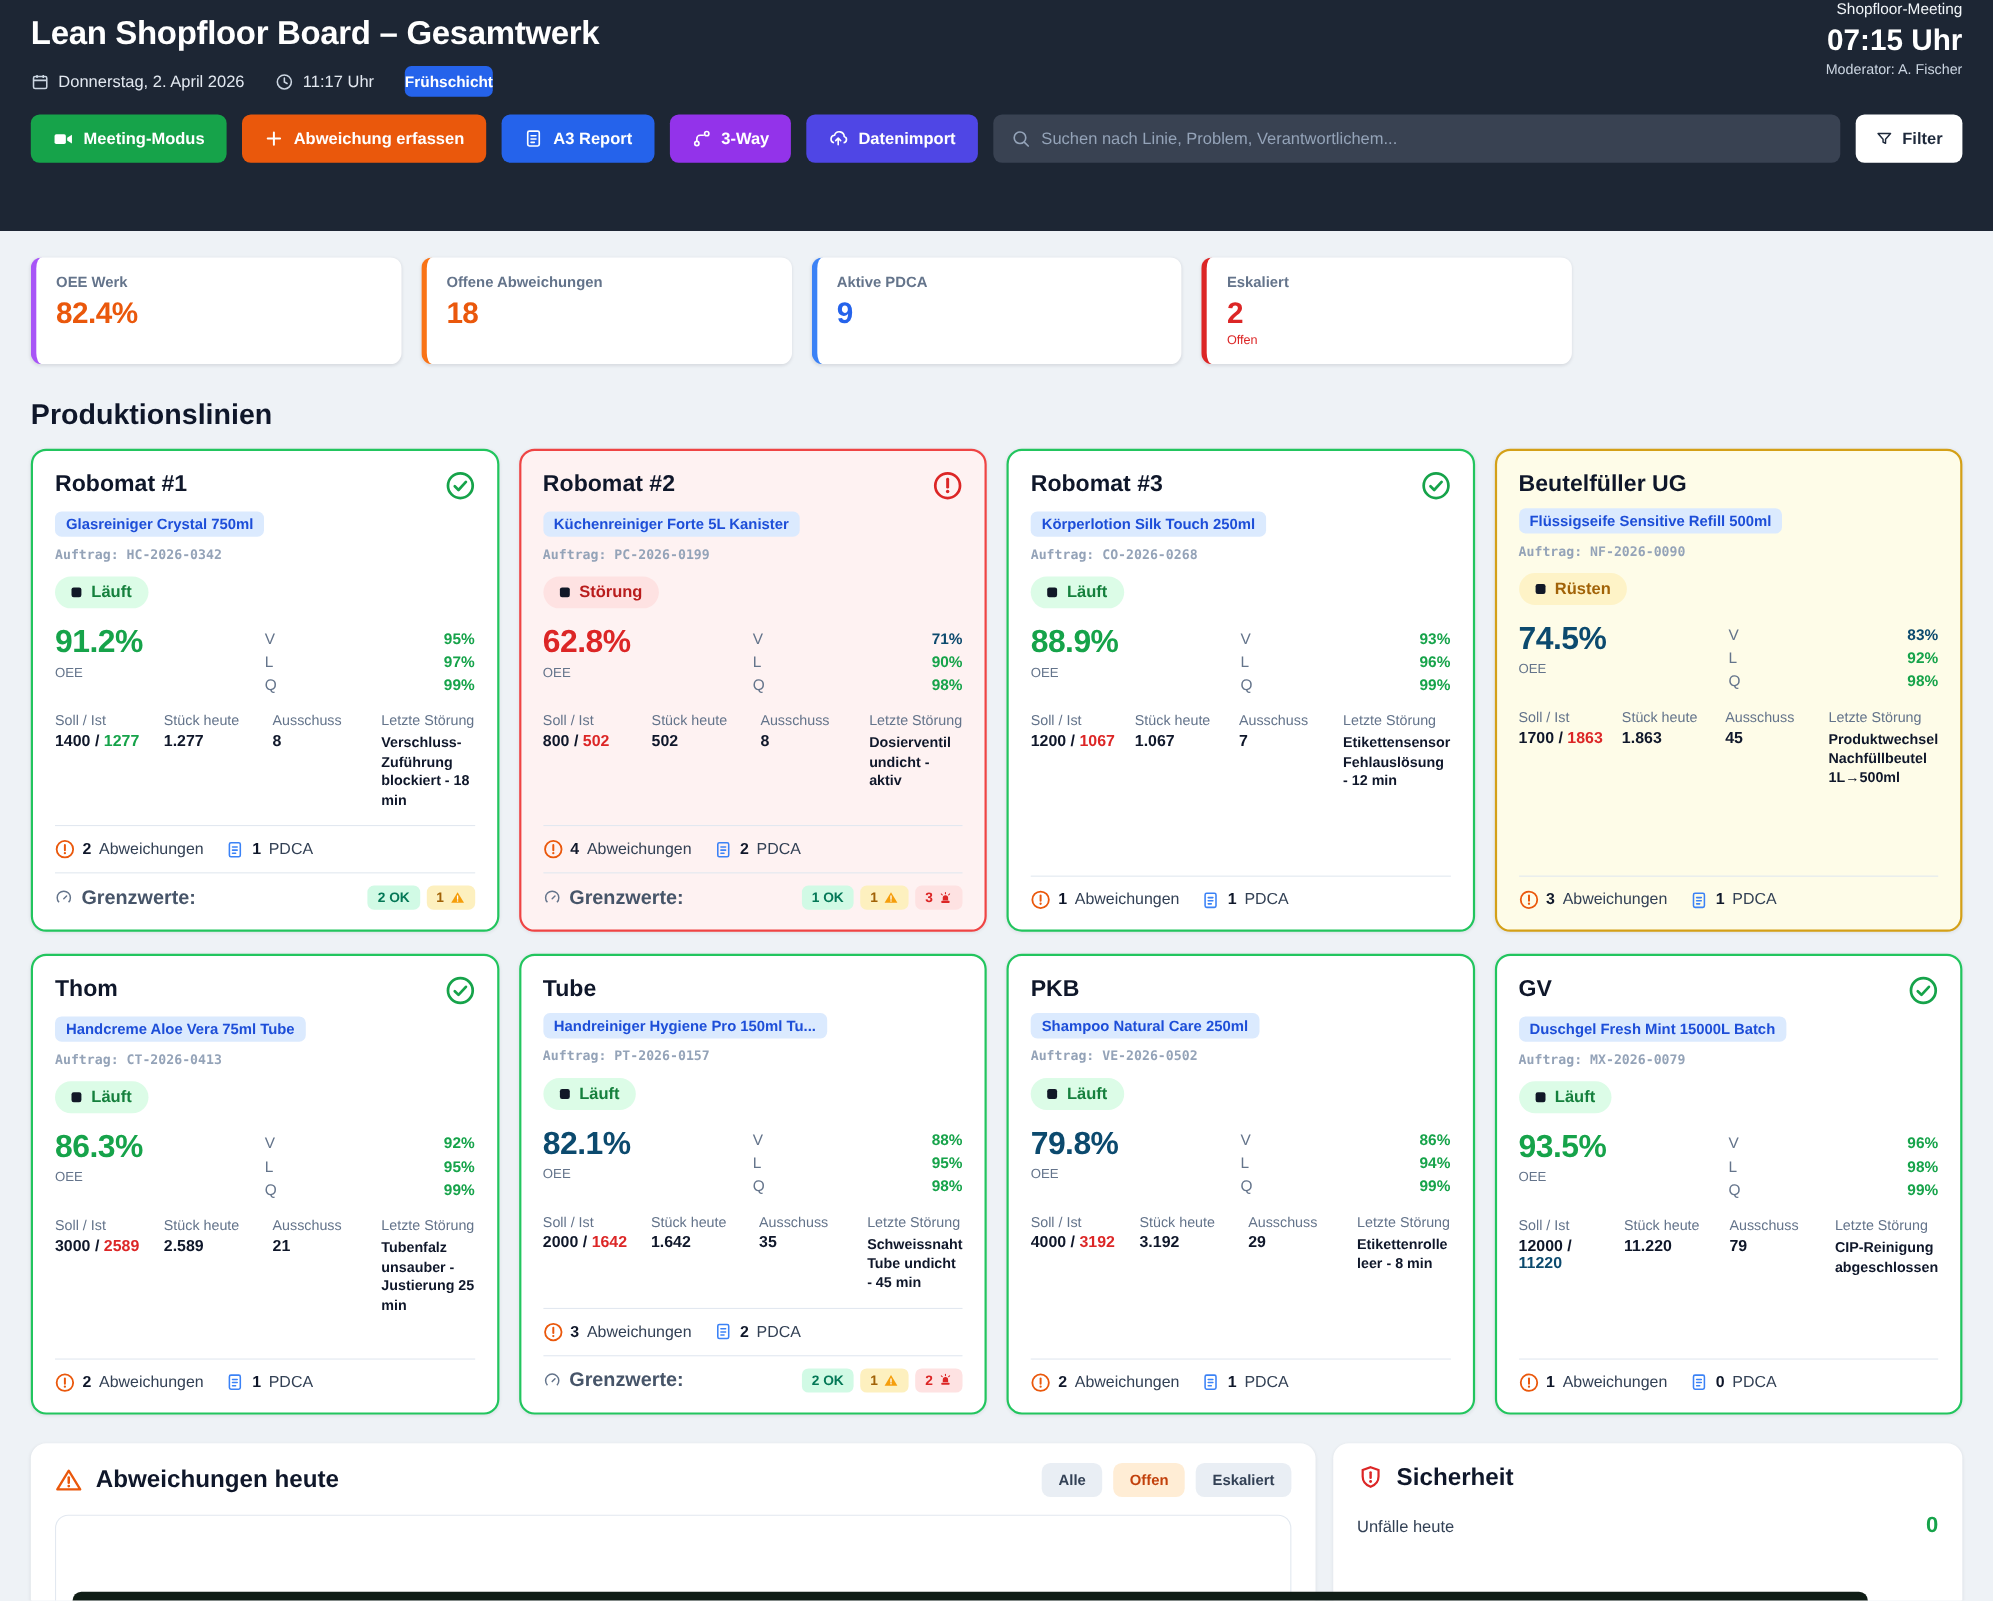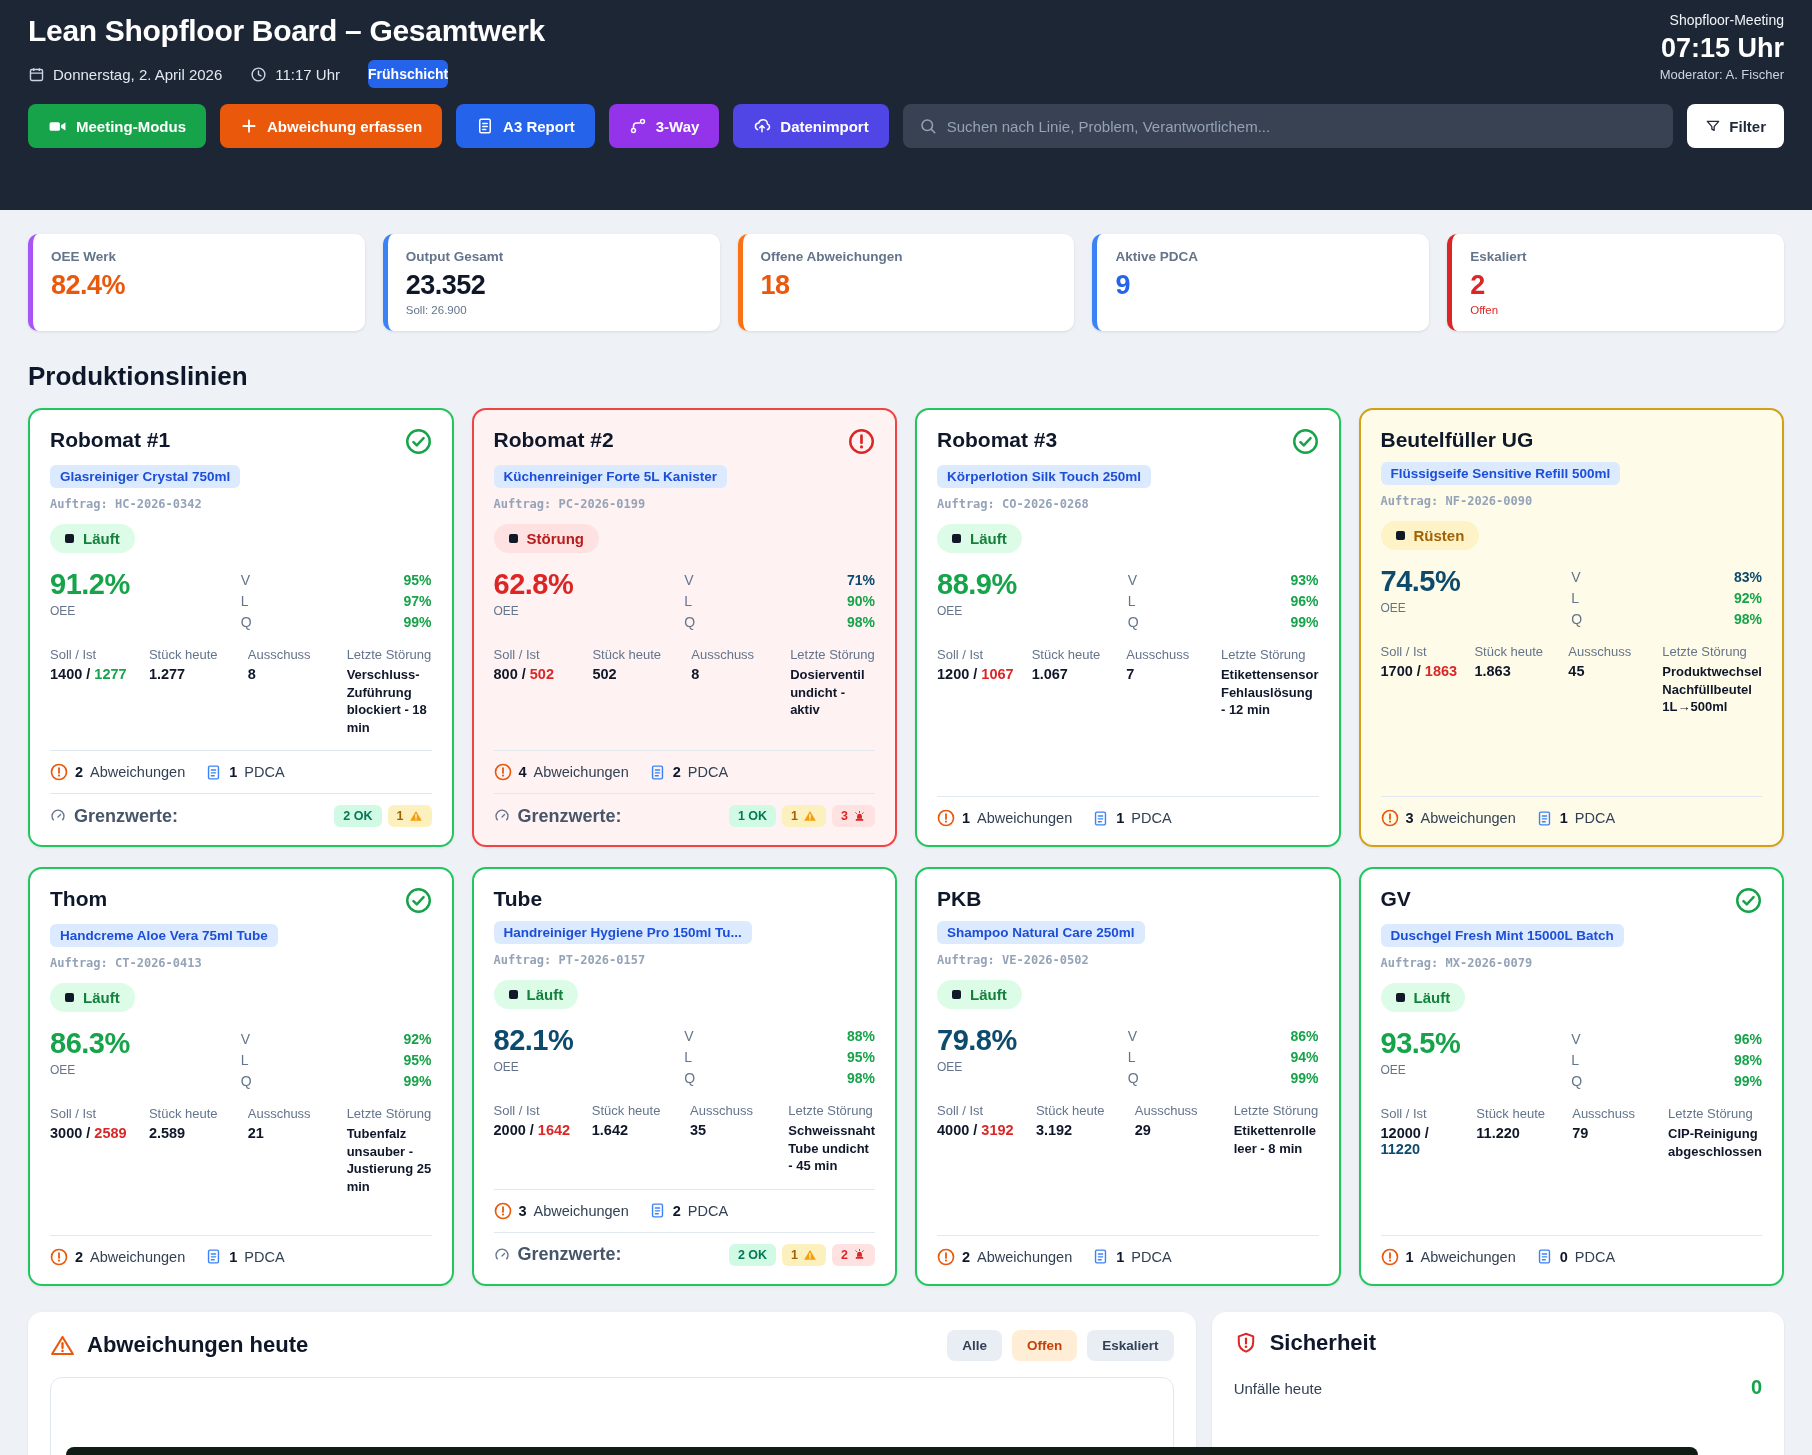--- a/index.html
+++ b/index.html
@@ -9,21 +9,21 @@
   }
   svg { display:block; }
 
   
   .hdr { background:#1d2634; color:#fff; height:210px; padding:14px 28px; position:relative; }
   .hdr-title { font-size:30px; font-weight:800; letter-spacing:-.3px; }
   .hdr-meta { display:flex; align-items:center; gap:10px; margin-top:12px; color:#e2e8f0; font-size:15px; }
   .hdr-meta .grp { display:flex; align-items:center; gap:8px; }
   .hdr-meta .grp + .grp { margin-left:18px; }
   .shift-pill { background:#2563eb; color:#fff; font-size:14px; font-weight:700; padding:6px 0; border-radius:6px; margin-left:18px; }
-  .hdr-right { position:absolute; top:12px; right:28px; text-align:right; }
+  .hdr-right { position:absolute; top:0; right:28px; text-align:right; }
   .hdr-right .l1 { font-size:14px; color:#f1f5f9; }
   .hdr-right .l2 { font-size:27px; font-weight:800; margin-top:5px; }
   .hdr-right .l3 { font-size:13px; color:#cbd5e1; margin-top:3px; }
 
   .toolbar { display:flex; align-items:center; gap:14px; margin-top:16px; }
   .tbtn { display:inline-flex; align-items:center; gap:9px; height:44px; padding:0 20px; border:none;
           border-radius:8px; color:#fff; font-size:15px; font-weight:700; cursor:pointer;
           font-family:"Liberation Sans","DejaVu Sans",sans-serif; }
   .btn-green{background:#16a34a}.btn-orange{background:#ea580c}.btn-blue{background:#2563eb}
   .btn-purple{background:#9333ea}.btn-indigo{background:#4f46e5}
@@ -254,25 +254,20 @@
   </div>
 </header>
 
 <main class="main">
 
   <section class="kpis">
     <div class="kpi-card acc-purple">
       <div class="kpi-label">OEE Werk</div>
       <div class="kpi-value c-orange">82.4%</div>
     </div>
-    <div class="kpi-card acc-blue">
-      <div class="kpi-label">Output Gesamt</div>
-      <div class="kpi-value c-dark">23.352</div>
-      <div class="kpi-sub">Soll: 26.900</div>
-    </div>
     <div class="kpi-card acc-orange">
       <div class="kpi-label">Offene Abweichungen</div>
       <div class="kpi-value c-orange">18</div>
     </div>
     <div class="kpi-card acc-blue">
       <div class="kpi-label">Aktive PDCA</div>
       <div class="kpi-value c-blue">9</div>
     </div>
     <div class="kpi-card acc-red">
       <div class="kpi-label">Eskaliert</div>

